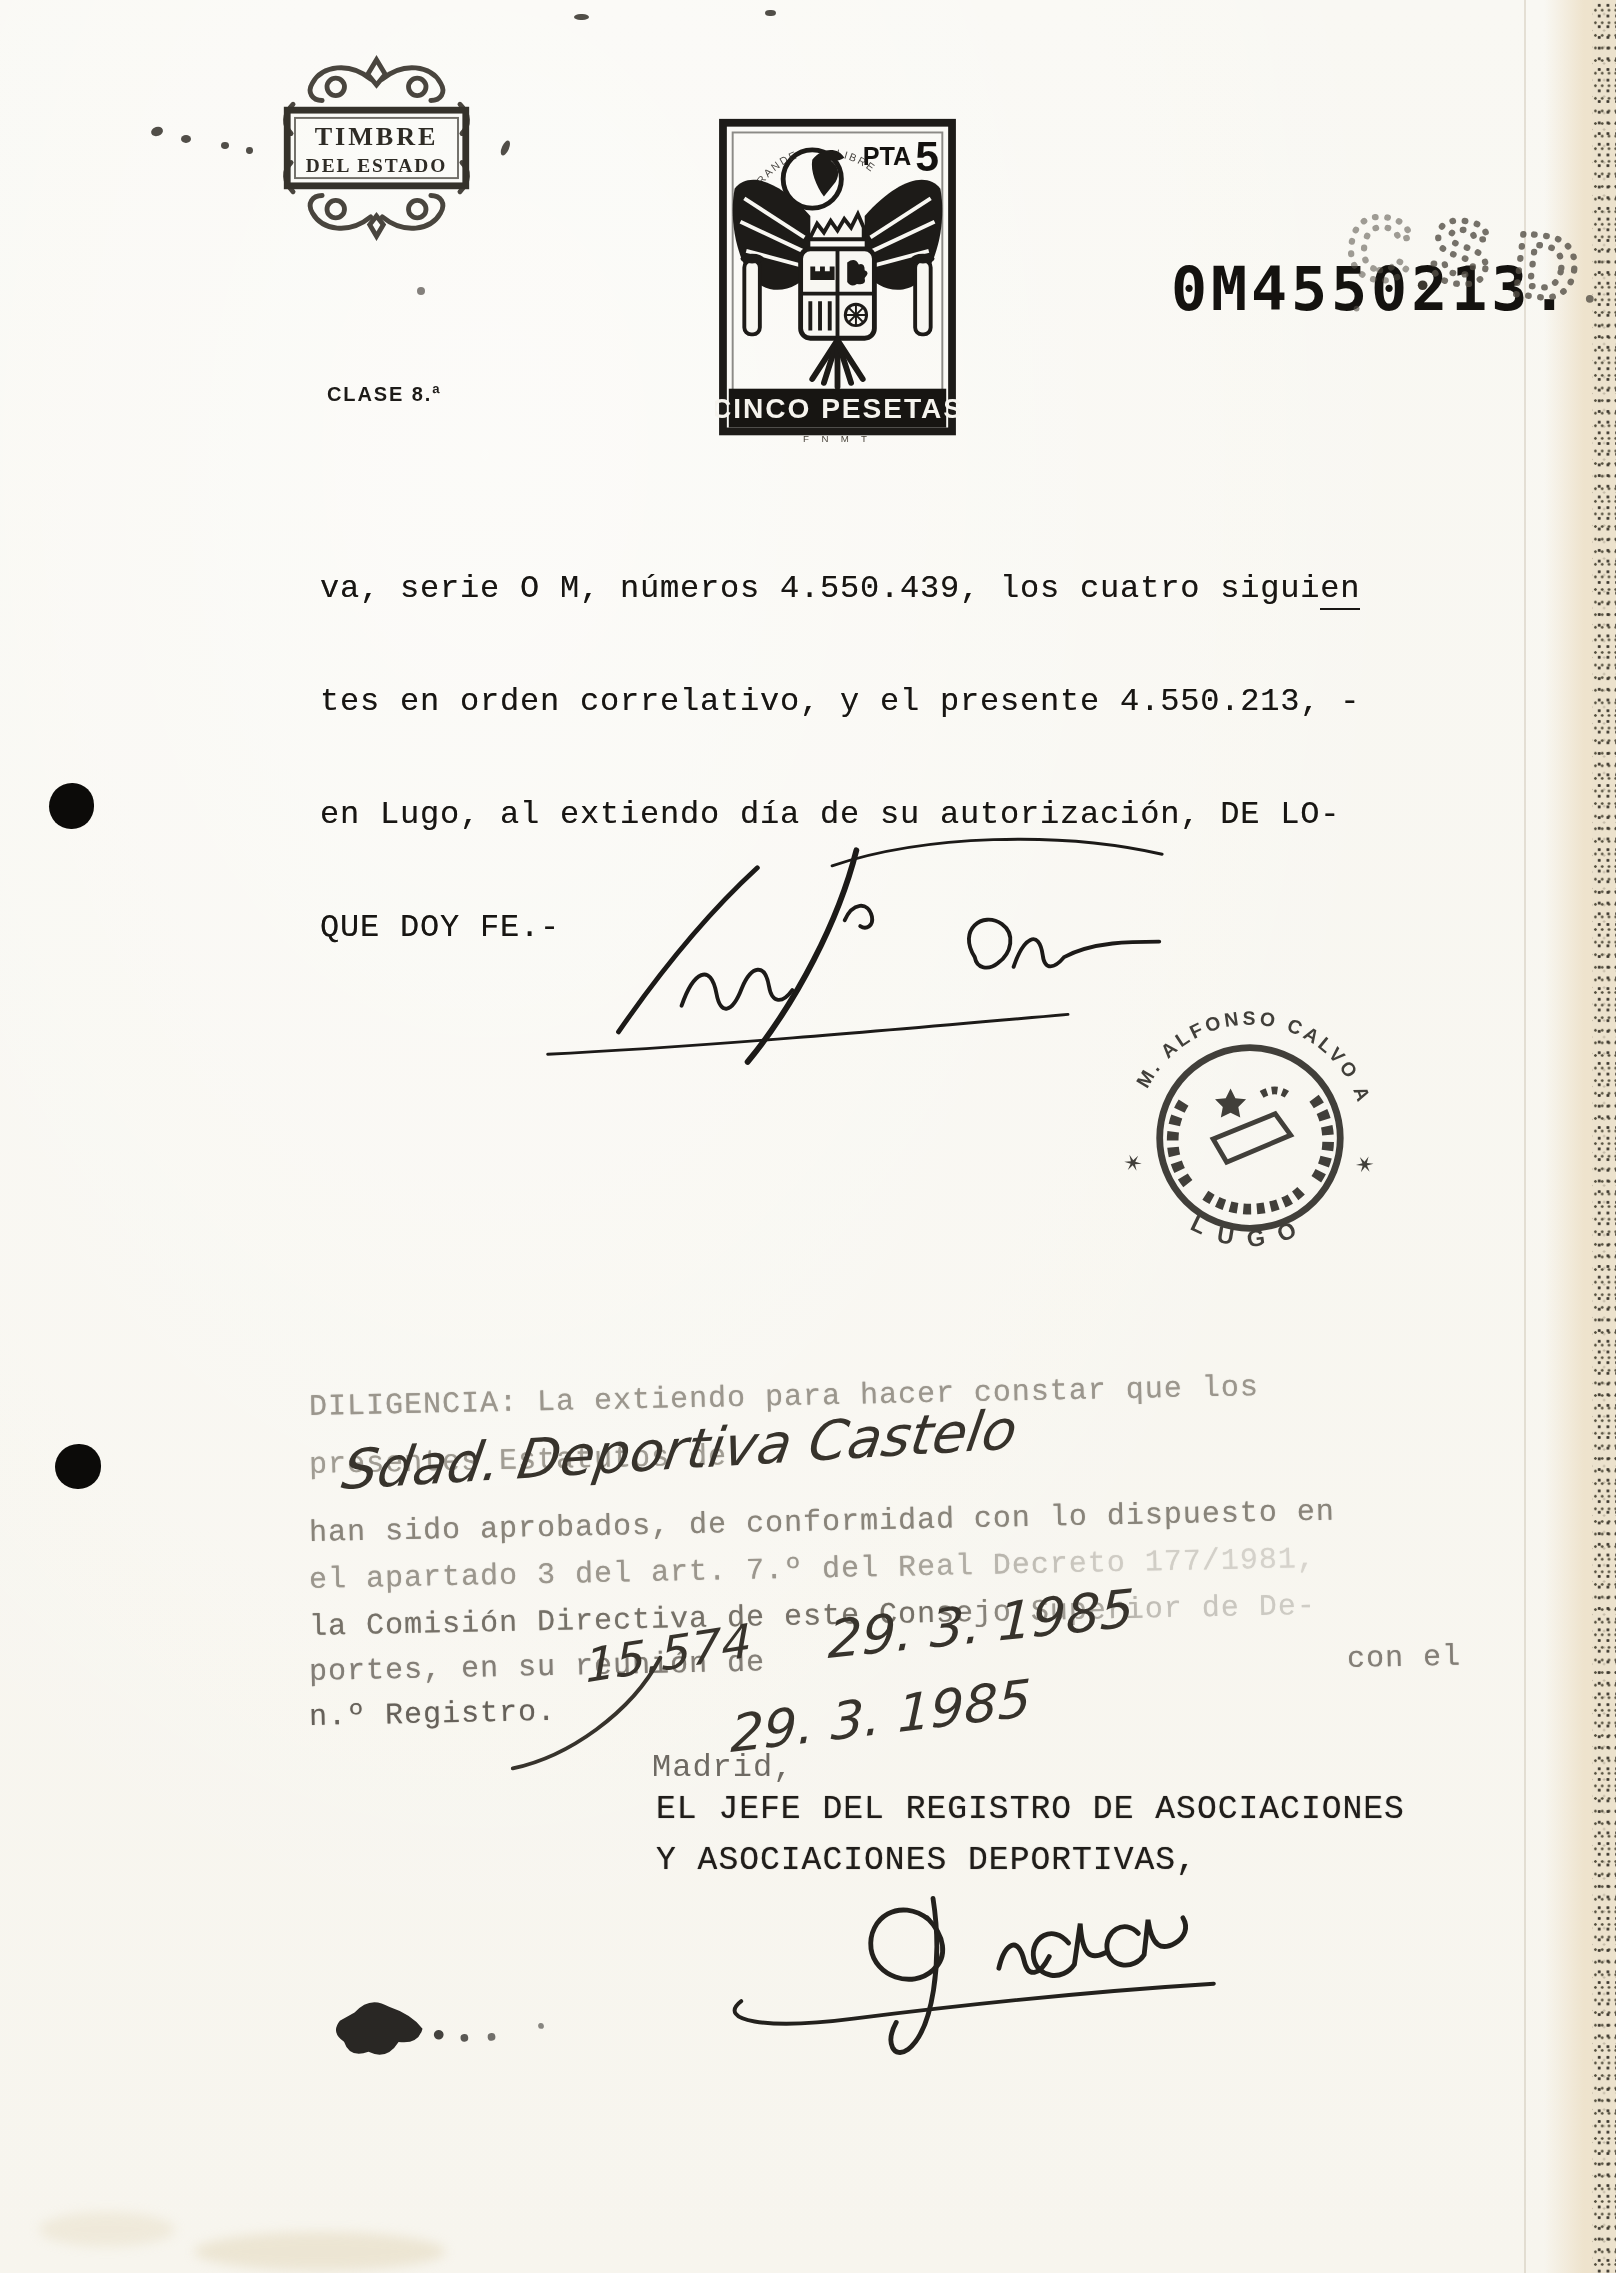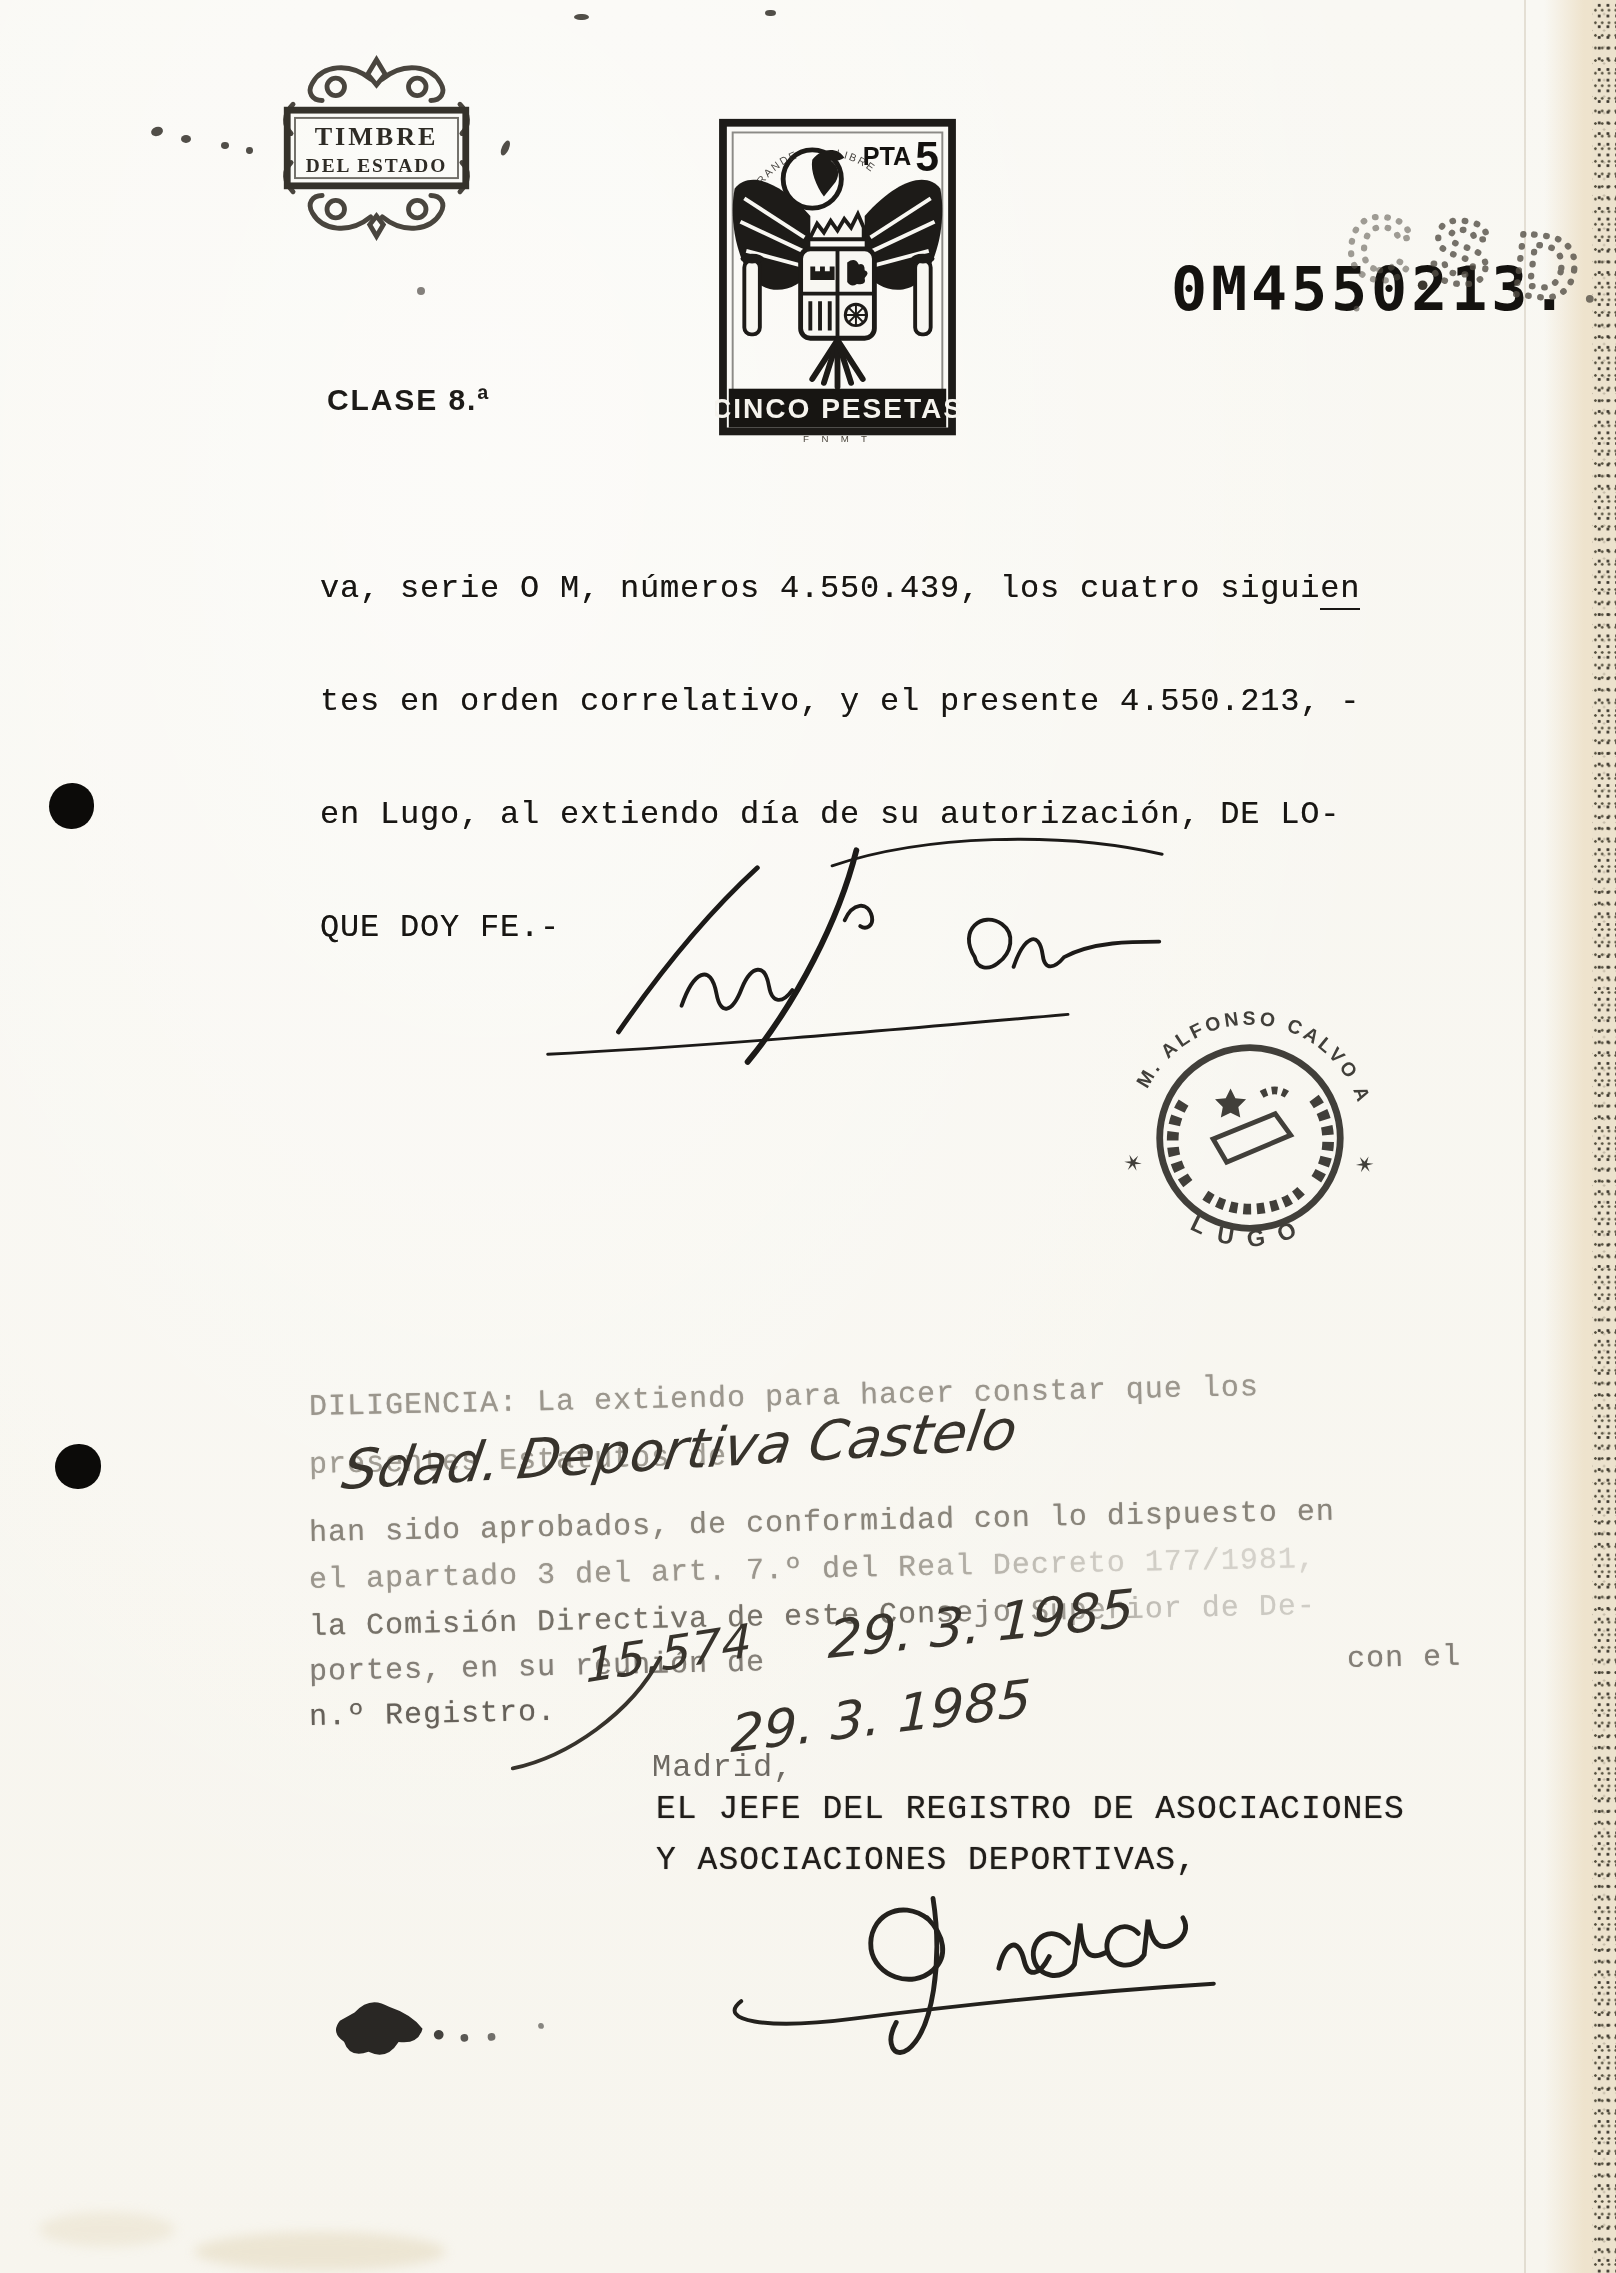--- a/index.html
+++ b/index.html
@@ -10,21 +10,21 @@
       linear-gradient(#f9f8f3,#f7f5ee);
     overflow:hidden;
     font-family:"Liberation Sans",sans-serif;
     color:#1c1a17;
   }
   .abs{position:absolute;}
   
   .tw{font-family:"Liberation Mono","DejaVu Sans Mono",monospace; white-space:pre;}
   .body-line{font-size:32px; letter-spacing:0.8px; color:#181613; text-shadow:0 0 0.6px rgba(20,18,15,.55); line-height:77px;}
   .u-tail{border-bottom:2.9px solid #181613; padding-bottom:1px;}
-  .clase{font-size:30px; font-weight:bold; letter-spacing:1.9px; color:#1d1b18;}
+  .clase{font-size:20px; font-weight:bold; letter-spacing:1.9px; color:#1d1b18;}
   .serial{font-family:"DejaVu Sans Mono","Liberation Mono",monospace; font-size:60px; font-weight:bold; letter-spacing:3.9px; color:#14120f;}
   
   .dlg{font-size:30px; letter-spacing:1px; transform:rotate(-1.2deg); transform-origin:left center; text-shadow:0 0 1px rgba(120,115,105,.6);}
   .d1{color:#8b867c; opacity:.85;}
   .d2{color:#8b867c; opacity:.8;}
   .d3{color:#7d786e; opacity:.9;}
   .d4{color:#8b867c; opacity:.85;
       -webkit-mask-image:linear-gradient(to right,#000 55%,rgba(0,0,0,.45) 78%,rgba(0,0,0,.35));
       mask-image:linear-gradient(to right,#000 55%,rgba(0,0,0,.45) 78%,rgba(0,0,0,.35));}
   .d5{color:#6f6a61; opacity:.95;

